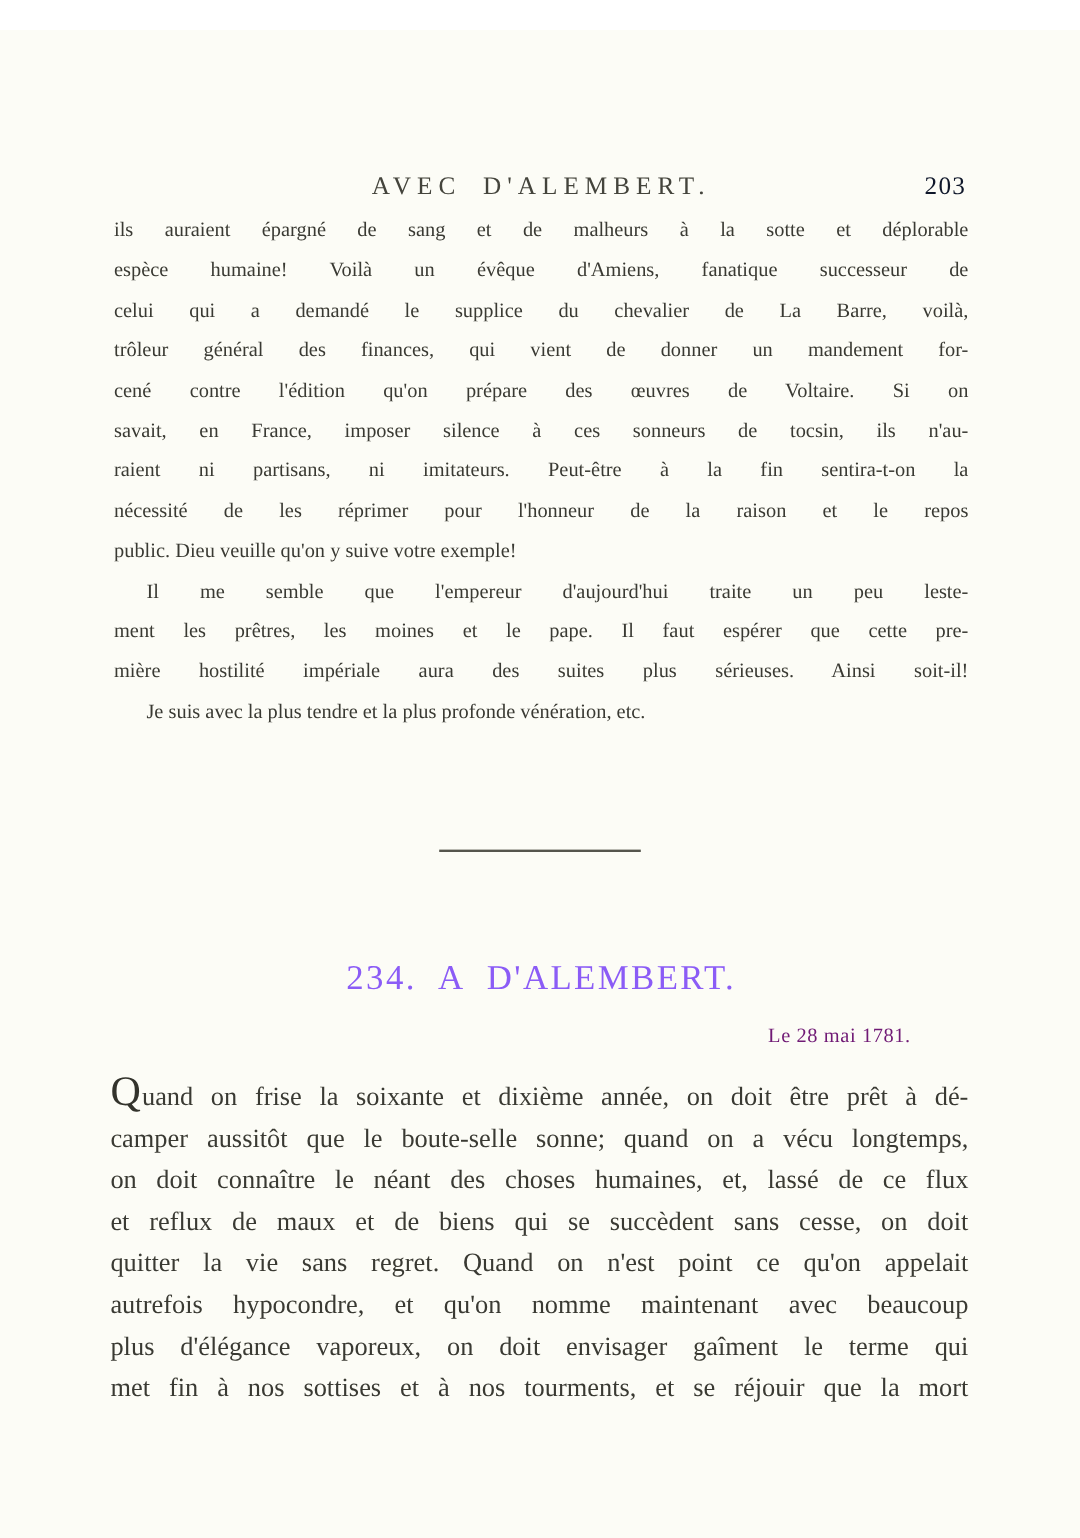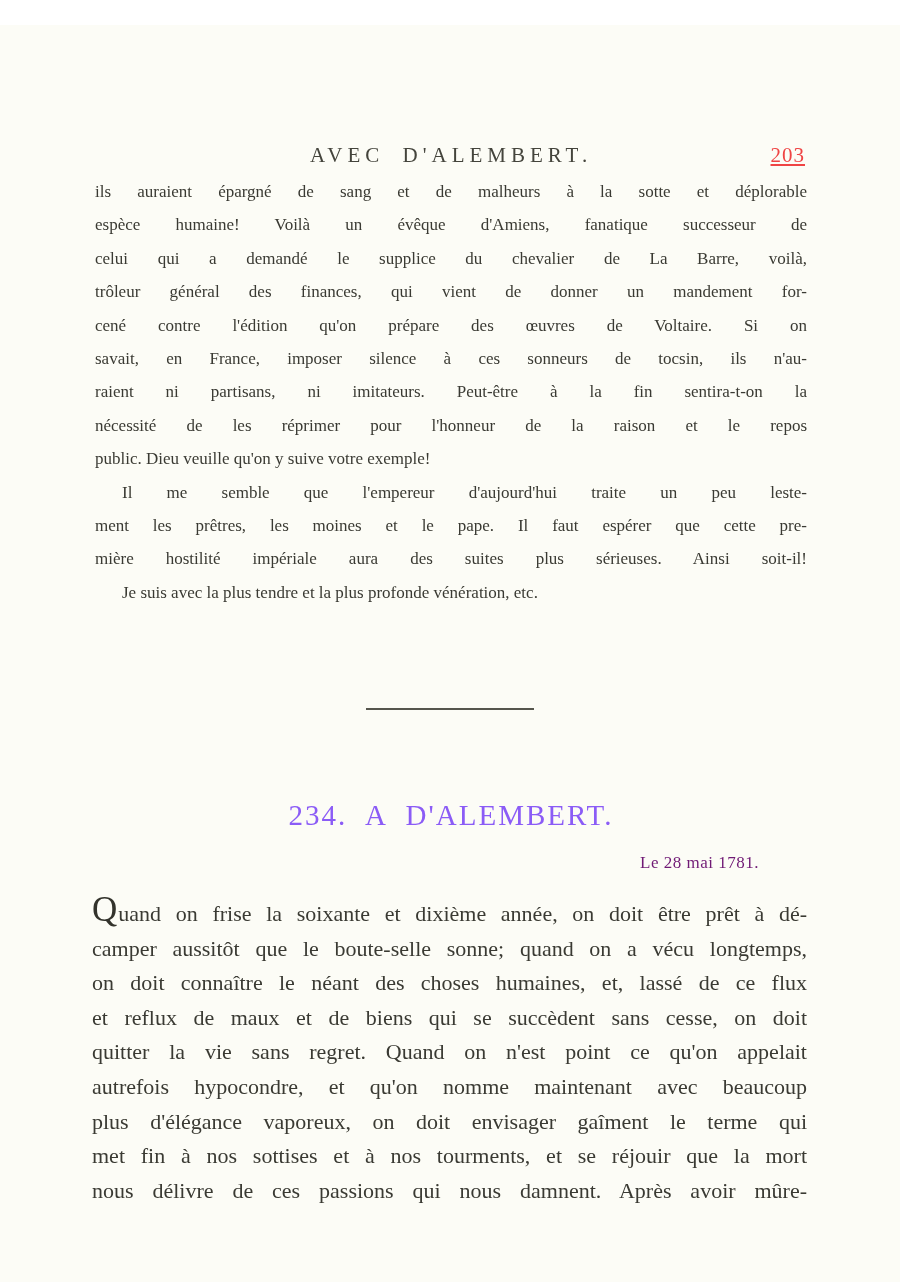--- a/index.html
+++ b/index.html
@@ -16,21 +16,21 @@
   .running-head{
     position:absolute;top:118px;left:95px;width:712px;height:32px;
   }
   .head-title{
     display:block;text-align:center;
     font-size:21px;letter-spacing:5px;word-spacing:8px;
     color:#44443c;
   }
   .page-number{
     position:absolute;right:2px;top:0;
-    font-size:21px;letter-spacing:1px;color:#ef4444;text-decoration:underline;
+    font-size:21px;letter-spacing:1px;color:#0f172a;
   }
   
   .block1{
     position:absolute;top:150px;left:95px;width:712px;
     font-size:17px;line-height:33.4px;
   }
   .block1 .line, .letter-body .line{
     text-align:justify;text-align-last:justify;
     white-space:normal;
   }
@@ -104,18 +104,17 @@
 
   <div class="letter-body">
     <div class="line"><span class="dropcap">Q</span><span>uand on frise la soixante et dixième année, on doit être prêt à dé-</span></div>
     <div class="line">camper aussitôt que le boute-selle sonne; quand on a vécu longtemps,</div>
     <div class="line">on doit connaître le néant des choses humaines, et, lassé de ce flux</div>
     <div class="line">et reflux de maux et de biens qui se succèdent sans cesse, on doit</div>
     <div class="line">quitter la vie sans regret. Quand on n'est point ce qu'on appelait</div>
     <div class="line">autrefois hypocondre, et qu'on nomme maintenant avec beaucoup</div>
     <div class="line">plus d'élégance vaporeux, on doit envisager gaîment le terme qui</div>
     <div class="line">met fin à nos sottises et à nos tourments, et se réjouir que la mort</div>
-    <div class="line">nous délivre de ces passions qui nous damnent. Après avoir mûre-</div>
   </div>
 
   <div class="scan-bar"></div>
 
 </div>
 
 </body></html>

